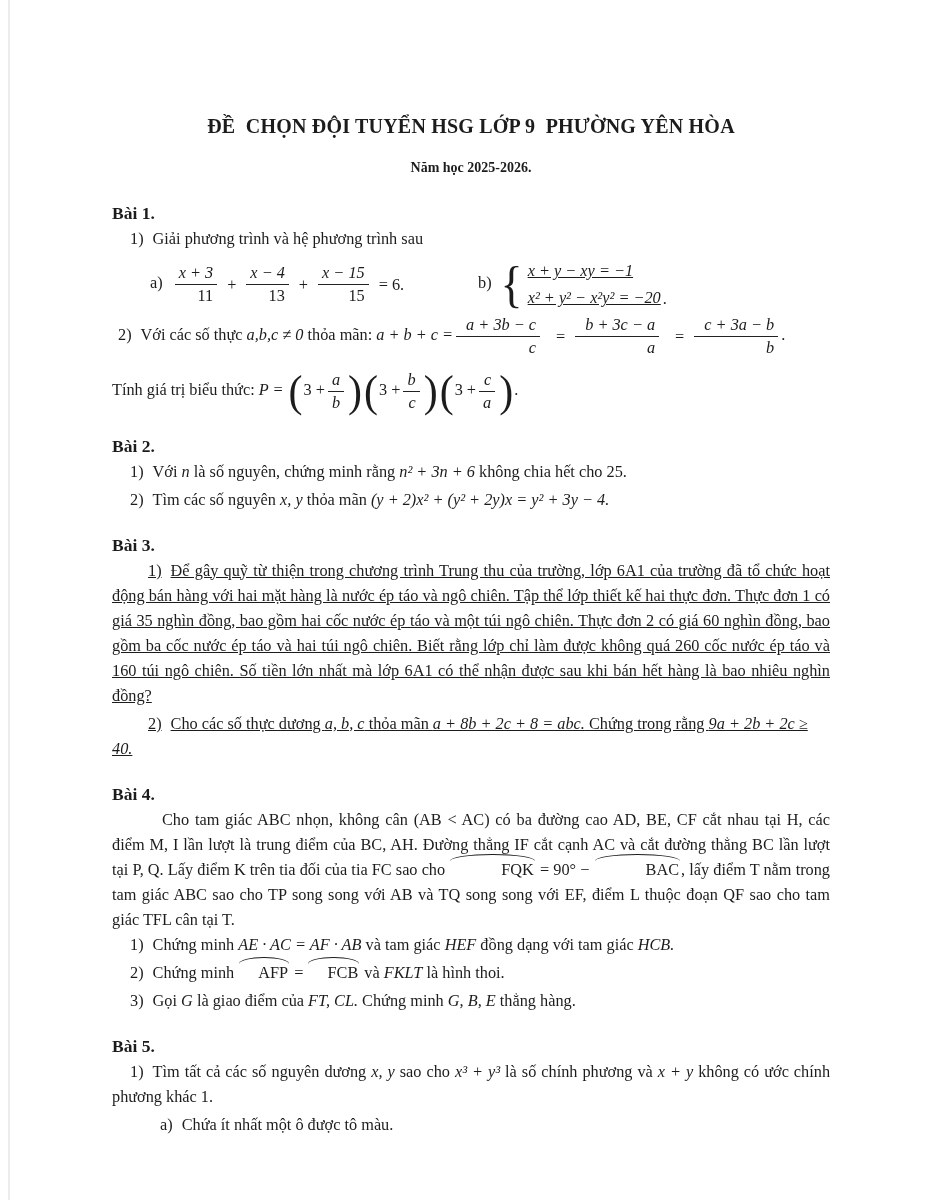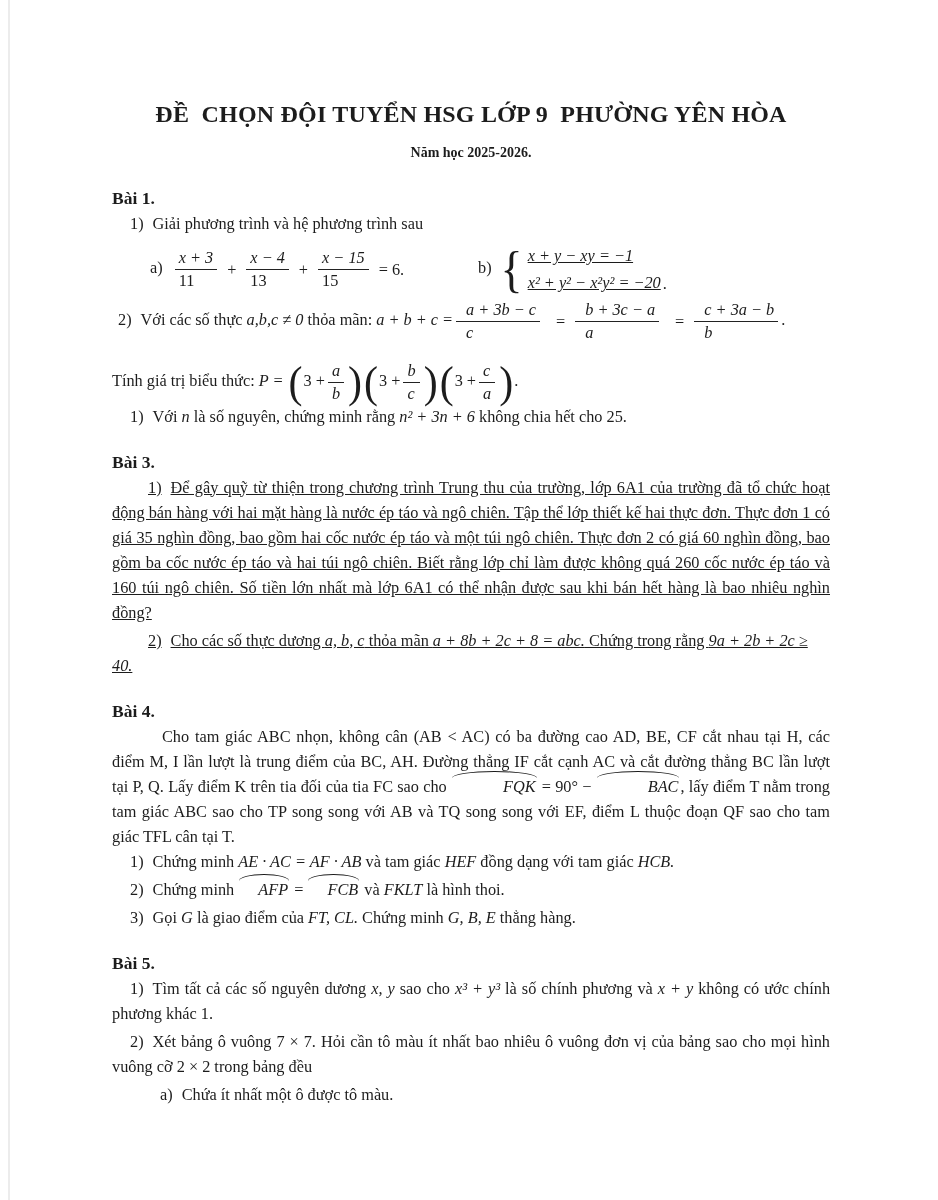--- a/index.html
+++ b/index.html
@@ -5,58 +5,58 @@
   * { box-sizing: border-box; }
   html, body { margin: 0; padding: 0; }
   body {
     width: 938px; height: 1200px; overflow: hidden;
     background: #ffffff; color: #1c1c1c; position: relative;
     font-family: "Liberation Serif", "DejaVu Serif", serif;
   }
   .edge-line { position: absolute; left: 8px; top: 0; bottom: 0; width: 2px; background: #ececec; }
   .page { padding: 97px 108px 0 112px; font-size: 16.3px; line-height: 25px; }
 
-  h1.title { font-size: 24px; font-weight: bold; text-align: center; margin: 4px; white-space: pre-wrap; letter-spacing: .2px; line-height: 26px; }
+  h1.title { font-size: 20px; font-weight: bold; text-align: center; margin: 16px; white-space: pre-wrap; letter-spacing: .2px; line-height: 26px; }
   h2.subtitle { font-size: 14px; font-weight: bold; text-align: center; margin: 13px 0 0; }
   h3.bai { font-size: 17.5px; font-weight: bold; margin: 21px 0 0; line-height: 25px; font-family: Liberation Serif, serif; }
   p { margin: 0; }
 
   .item { }
   .tight { margin-top: 3px; }
   .marker { margin-right: 9px; }
   .justify { text-align: justify; }
   .indent-xs { text-indent: 6px; }
   .indent-sm { text-indent: 18px; }
   .indent { text-indent: 36px; text-decoration: underline; }
   .indent-lg { text-indent: 50px; }
   .sub { padding-left: 48px; margin-top: 3px; }
 
   .math { font-style: italic; }
   .rm { font-style: normal; }
 
-  .frac { display: inline-block; vertical-align: middle; text-align: left; line-height: 1.22; margin: 0 3px; }
+  .frac { display: inline-block; vertical-align: middle; text-align: right; line-height: 1.22; margin: 0 3px; }
   .frac .num { display: block; padding: 0 4px 1px; }
   .frac .den { display: block; border-top: 1.3px solid #222; padding: 1px 4px 0; }
   .op { display: inline-block; vertical-align: middle; margin: 0 7px; }
 
   .mline { }
-  .mline2 { margin-top: 18px; }
+  .mline2 { margin-top: 12px; }
 
   .eq-row { display: flex; align-items: center; margin-top: 2px; min-height: 62px; }
   .eq-a { flex: 0 0 366px; padding-left: 38px; }
   .eq-b { flex: 1 1 auto; }
 
   .brace { display: inline-block; vertical-align: middle; font-size: 46px; line-height: 1; transform: scaleY(1.12); margin-right: 5px; font-weight: 400; }
   .sys { display: inline-block; vertical-align: middle; line-height: 27px; }
   .sys > span { display: block; text-decoration: underline; }
   .sys-dot { display: inline-block; vertical-align: middle; transform: translateY(14px); margin-left: 2px; }
 
   .bigp { display: inline-block; vertical-align: middle; font-size: 42px; line-height: 1; transform: scaleY(1.05); margin: 0 1px; font-weight: 300; }
 
-  .hat { position: relative; font-style: italic; display: inline-block; padding: 0 2px; }
+  .hat { position: relative; display: inline-block; padding: 0 2px; }
   .hat::before {
     content: ""; position: absolute; left: 1px; right: 1px; top: -3px; height: 6px;
     border-top: 1.4px solid #1c1c1c;
     border-radius: 50% 50% 0 0 / 100% 100% 0 0;
   }
 </style>
 </head>
 <body>
 
 <div class="edge-line"></div>
@@ -74,38 +74,39 @@
       <div class="eq-a"><span class="marker">a)</span><span class="frac"><span class="num math">x + 3</span><span class="den rm">11</span></span><span class="op">+</span><span class="frac"><span class="num math">x − 4</span><span class="den rm">13</span></span><span class="op">+</span><span class="frac"><span class="num math">x − 15</span><span class="den rm">15</span></span><span class="op rm">= 6.</span></div>
       <div class="eq-b"><span class="marker">b)</span><span class="brace">{</span><span class="sys"><span class="math">x + y − xy = −1</span><span class="math">x² + y² − x²y² = −20</span></span><span class="sys-dot">.</span></div>
     </div>
 
     <p class="mline indent-xs"><span class="marker">2)</span><span><span class="rm">Với các số thực </span><span class="math">a,b,c ≠ 0</span><span class="rm"> thỏa mãn: </span><span class="math">a + b + c =</span></span><span class="frac"><span class="num math">a + 3b − c</span><span class="den math">c</span></span><span class="op">=</span><span class="frac"><span class="num math">b + 3c − a</span><span class="den math">a</span></span><span class="op">=</span><span class="frac"><span class="num math">c + 3a − b</span><span class="den math">b</span></span><span>.</span></p>
 
     <p class="mline2"><span class="rm">Tính giá trị biểu thức: </span><span class="math">P =</span> <span class="bigp">(</span><span class="rm">3 +</span><span class="frac"><span class="num math">a</span><span class="den math">b</span></span><span class="bigp">)</span><span class="bigp">(</span><span class="rm">3 +</span><span class="frac"><span class="num math">b</span><span class="den math">c</span></span><span class="bigp">)</span><span class="bigp">(</span><span class="rm">3 +</span><span class="frac"><span class="num math">c</span><span class="den math">a</span></span><span class="bigp">)</span><span>.</span></p>
   </section>
 
   <section>
+    <h3 class="bai">Bài 2.</h3>
     <p class="item indent-sm"><span class="marker">1)</span><span><span class="rm">Với </span><span class="math">n</span><span class="rm"> là số nguyên, chứng minh rằng </span><span class="math">n² + 3n + 6</span><span class="rm"> không chia hết cho 25.</span></span></p>
+    <p class="tight indent-sm"><span class="marker">2)</span><span><span class="rm">Tìm các số nguyên </span><span class="math">x, y</span><span class="rm"> thỏa mãn </span><span class="math">(y + 2)x² + (y² + 2y)x = y² + 3y − 4.</span></span></p>
   </section>
 
   <section>
     <h3 class="bai">Bài 3.</h3>
     <p class="item justify indent"><span class="marker">1)</span><span>Để gây quỹ từ thiện trong chương trình Trung thu của trường, lớp 6A1 của trường đã tổ chức hoạt động bán hàng với hai mặt hàng là nước ép táo và ngô chiên. Tập thể lớp thiết kế hai thực đơn. Thực đơn 1 có giá 35 nghìn đồng, bao gồm hai cốc nước ép táo và một túi ngô chiên. Thực đơn 2 có giá 60 nghìn đồng, bao gồm ba cốc nước ép táo và hai túi ngô chiên. Biết rằng lớp chỉ làm được không quá 260 cốc nước ép táo và 160 túi ngô chiên. Số tiền lớn nhất mà lớp 6A1 có thể nhận được sau khi bán hết hàng là bao nhiêu nghìn đồng?</span></p>
     <p class="tight indent"><span class="marker">2)</span><span><span class="rm">Cho các số thực dương </span><span class="math">a, b, c</span><span class="rm"> thỏa mãn </span><span class="math">a + 8b + 2c + 8 = abc.</span><span class="rm"> Chứng trong rằng </span><span class="math">9a + 2b + 2c ≥ 40.</span></span></p>
   </section>
 
   <section>
     <h3 class="bai">Bài 4.</h3>
     <p class="item justify indent-lg"><span>Cho tam giác ABC nhọn, không cân (AB &lt; AC) có ba đường cao AD, BE, CF cắt nhau tại H, các điểm M, I lần lượt là trung điểm của BC, AH. Đường thẳng IF cắt cạnh AC và cắt đường thẳng BC lần lượt tại P, Q. Lấy điểm K trên tia đối của tia FC sao cho </span><span class="hat">FQK</span><span> = 90° − </span><span class="hat">BAC</span><span>, lấy điểm T nằm trong tam giác ABC sao cho TP song song với AB và TQ song song với EF, điểm L thuộc đoạn QF sao cho tam giác TFL cân tại T.</span></p>
     <p class="item indent-sm"><span class="marker">1)</span><span><span class="rm">Chứng minh </span><span class="math">AE · AC = AF · AB</span><span class="rm"> và tam giác </span><span class="math">HEF</span><span class="rm"> đồng dạng với tam giác </span><span class="math">HCB.</span></span></p>
     <p class="tight indent-sm"><span class="marker">2)</span><span>Chứng minh </span><span class="hat">AFP</span><span> = </span><span class="hat">FCB</span><span> và </span><span class="math">FKLT</span><span> là hình thoi.</span></p>
     <p class="tight indent-sm"><span class="marker">3)</span><span><span class="rm">Gọi </span><span class="math">G</span><span class="rm"> là giao điểm của </span><span class="math">FT, CL.</span><span class="rm"> Chứng minh </span><span class="math">G, B, E</span><span class="rm"> thẳng hàng.</span></span></p>
   </section>
 
   <section>
     <h3 class="bai">Bài 5.</h3>
     <p class="item justify indent-sm"><span class="marker">1)</span><span><span class="rm">Tìm tất cả các số nguyên dương </span><span class="math">x, y</span><span class="rm"> sao cho </span><span class="math">x³ + y³</span><span class="rm"> là số chính phương và </span><span class="math">x + y</span><span class="rm"> không có ước chính phương khác 1.</span></span></p>
-    <p class="tight justify indent-sm"><span class="marker">2)</span><span>Xét bảng ô vuông 7 × 7. Hỏi cần tô màu ít nhất bao nhiêu ô vuông đơn vị của bảng sao cho mọi hình vuông cỡ 2 × 2 trong bảng đều</span></p>
     <p class="sub"><span class="marker">a)</span><span>Chứa ít nhất một ô được tô màu.</span></p>
 
   </section>
 
 </div>
 
 </body></html>

